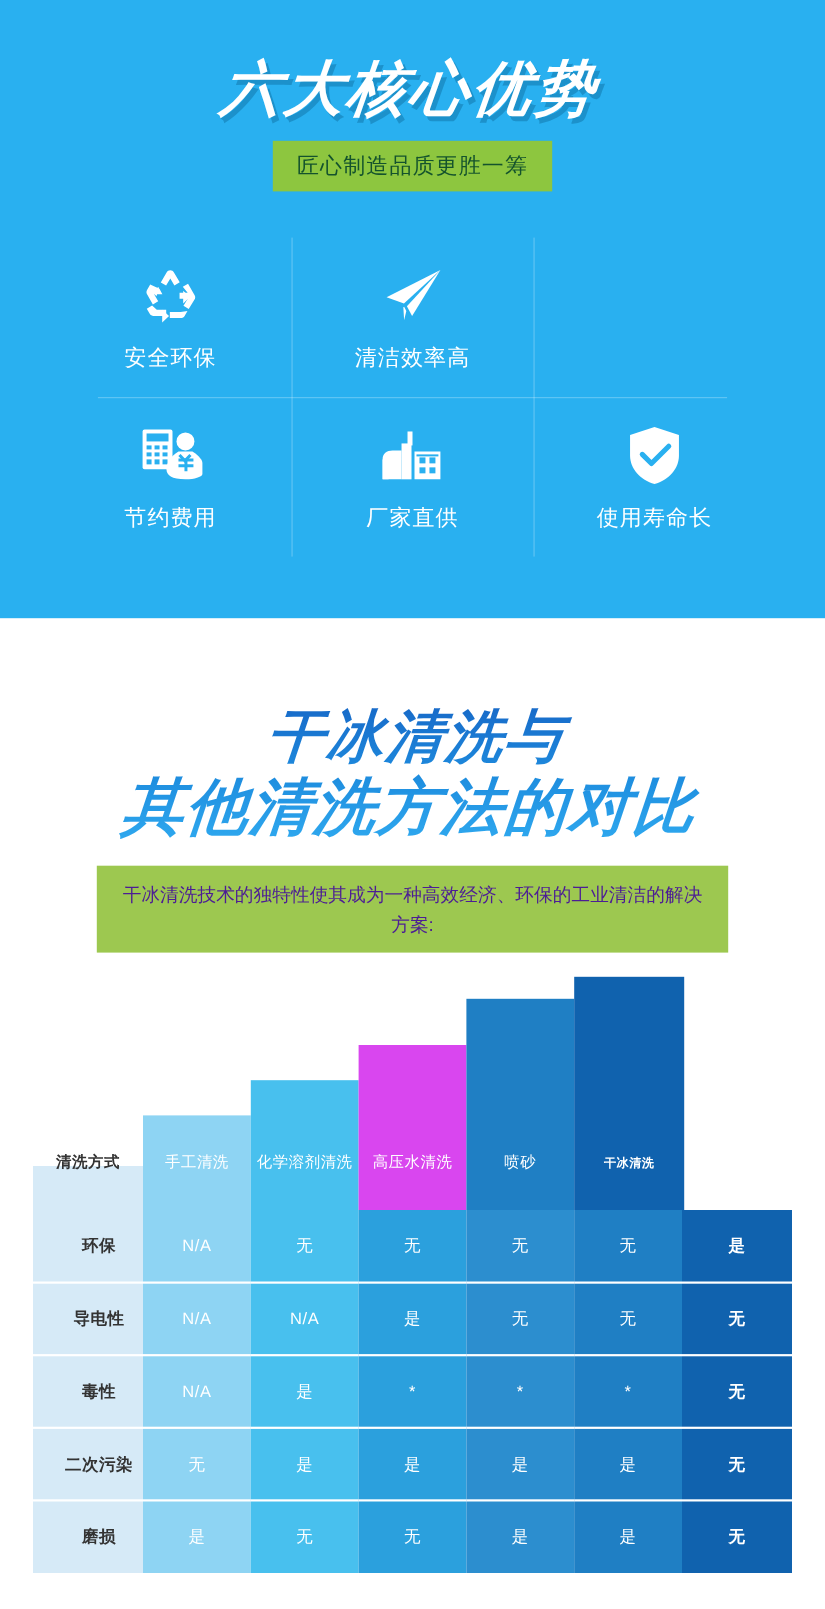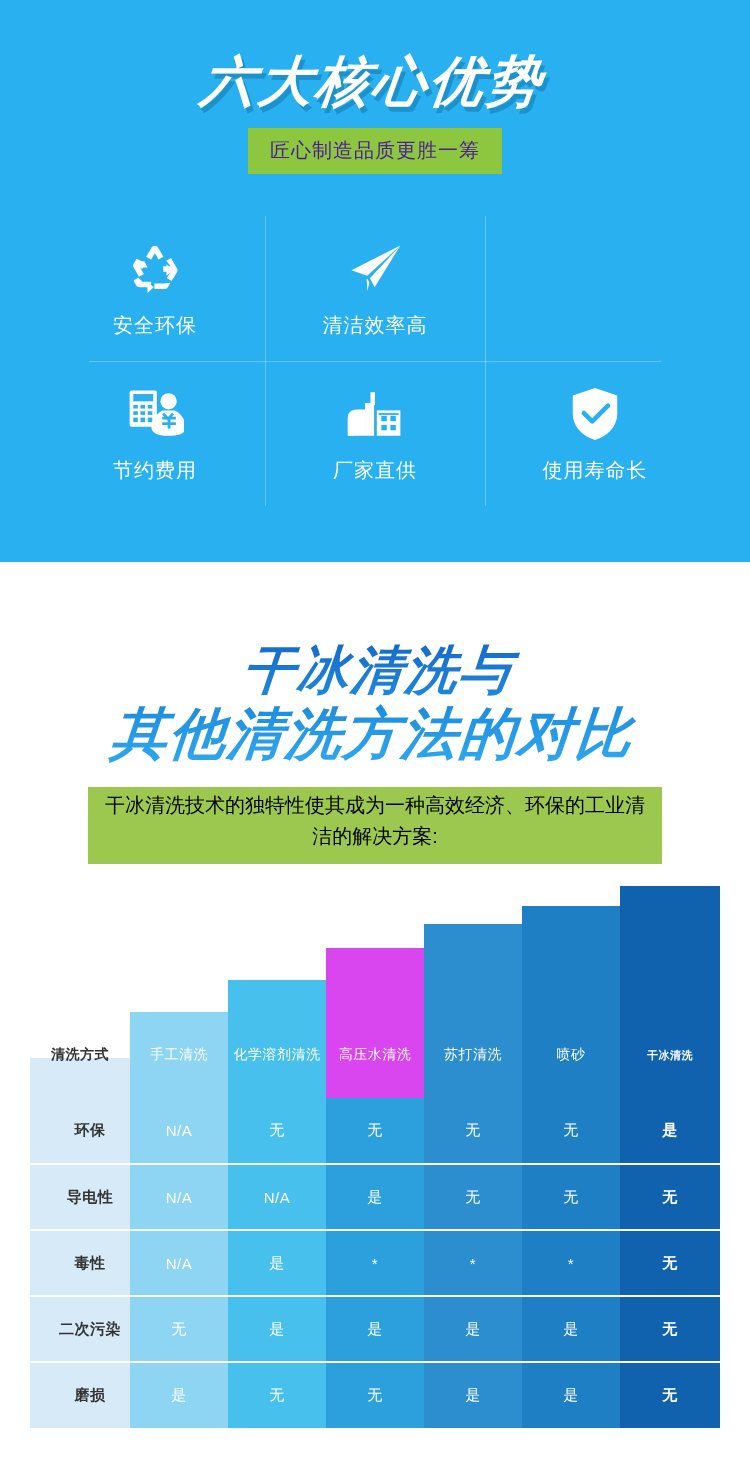--- a/index.html
+++ b/index.html
@@ -26,21 +26,21 @@
     letter-spacing: 3px;
     line-height: 1.15;
     font-style: italic;
     text-shadow: 4px 5px 0 rgba(26,140,196,0.85);
     transform: skewX(-6deg);
   }
   .adv-sub-wrap { text-align: center; margin-top: 16px; }
   .adv-sub {
     display: inline-block;
     background: #8dc63f;
-    color: #4c1d95;
+    color: #14532d;
     font-size: 20px;
     letter-spacing: 1px;
     padding: 9px 22px 10px;
   }
 
   .grid {
     position: relative;
     margin: 42px auto 0;
     width: 660px;
     height: 290px;
@@ -90,24 +90,24 @@
   }
   .cmp-title .l2 { font-size: 56px; display: block; }
   .cmp-sub-wrap { text-align: center; margin-top: 20px; }
   .cmp-sub {
     display: inline-block;
     background: #9cc council;
   }
   .cmp-sub {
     display: inline-block;
     background: #9dc850;
-    color: #000000;
-    font-size: 20px;
+    color: #4c1d95;
+    font-size: 17px;
     line-height: 1.55;
-    padding: 3px 16px 12px;
+    padding: 14px 16px 12px;
     width: 574px;
     text-align: center;
   }
 
   
   .chart-wrap { width: 690px; margin: 22px auto 0; }
   .bars { display: flex; align-items: flex-end; height: 212px; }
   .bar { position: relative; }
   .bar .cap {
     position: absolute; left: 0; right: 0; bottom: 0;
@@ -252,23 +252,20 @@
           </div>
           <div class="bar" style="width: 98px; height: 86px; background: rgb(142, 212, 243);">
             <div class="cap">手工清洗</div>
           </div>
           <div class="bar" style="width: 98px; height: 118px; background: rgb(72, 192, 238);">
             <div class="cap">化学溶剂清洗</div>
           </div>
           <div class="bar" style="width: 98px; height: 150px; background: #d946ef;">
             <div class="cap">高压水清洗</div>
           </div>
-          <div class="bar" style="width: 98px; height: 174px; background: rgb(44, 142, 207);">
-            <div class="cap">苏打清洗</div>
-          </div>
           <div class="bar" style="width: 98px; height: 192px; background: rgb(31, 127, 196);">
             <div class="cap">喷砂</div>
           </div>
           <div class="bar last" style="width: 100px; height: 212px; background: rgb(16, 98, 174);">
             <div class="cap">干冰清洗</div>
           </div>
         </div>
       <table class="cmp">
         <tbody id="cmp-body">
             <tr>

